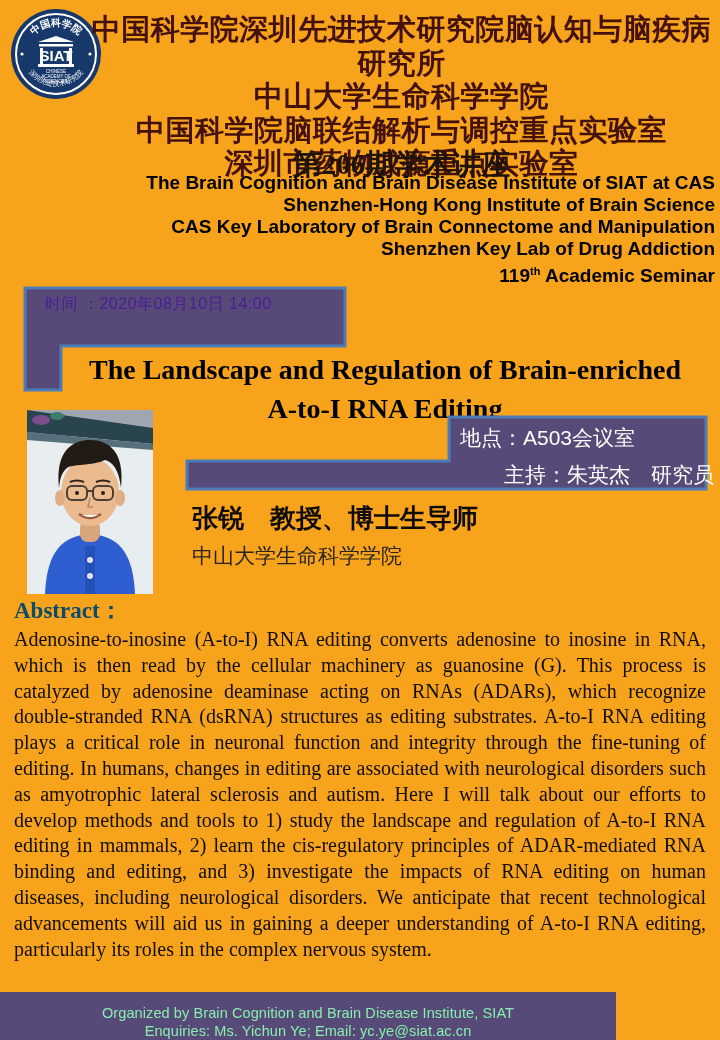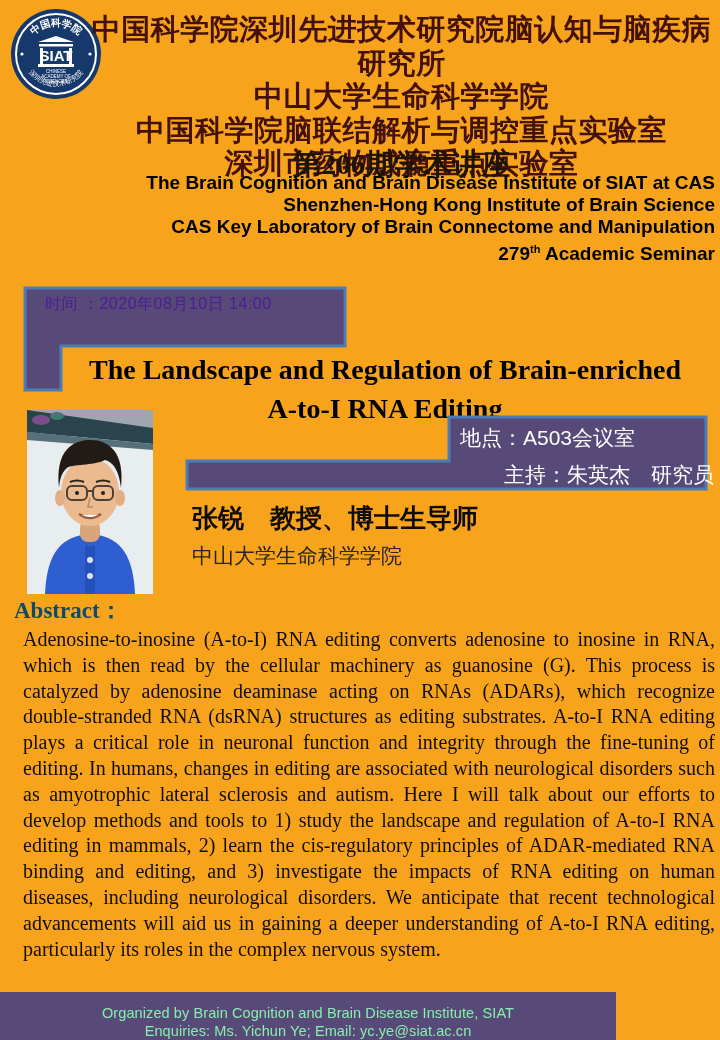--- a/index.html
+++ b/index.html
@@ -68,21 +68,20 @@
   .abstract-heading{
     position:absolute;left:14px;top:595px;width:300px;
     color:#0c4a6e;font-family:"Liberation Serif",serif;
     font-weight:700;font-size:23px;
   }
   .abstract-body{
     position:absolute;left:14px;top:627px;width:692px;
     color:#120D05;font-family:"Liberation Serif",serif;
     font-size:20px;line-height:25.8px;
     text-align:justify;
-    margin-left:9px;
   }
   
   .footer{
     position:absolute;left:0;top:992px;width:616px;height:48px;
     background:#574A78;
     color:#86efac;text-align:center;
     font-size:14.5px;line-height:18px;
     padding-top:12px;box-sizing:border-box;
     letter-spacing:0.1px;
   }
@@ -124,21 +123,22 @@
     <div>中山大学生命科学学院</div>
     <div>中国科学院脑联结解析与调控重点实验室</div>
     <div>深圳市药物成瘾重点实验室</div>
   </div>
   <div class="cn-seminar">第206期学术讲座</div>
 
   <div class="en-header">
     <div>The Brain Cognition and Brain Disease Institute of SIAT at CAS</div>
     <div>Shenzhen-Hong Kong Institute of Brain Science</div>
     <div>CAS Key Laboratory of Brain Connectome and Manipulation</div>
-    <div><span>279</span><sup>th</sup><span> Academic Seminar</span></div>
+    <div>Shenzhen Key Lab of Drug Addiction</div>
+    <div><span>119</span><sup>th</sup><span> Academic Seminar</span></div>
   </div>
 
   <svg class="time-banner-shape" width="330" height="110" viewBox="0 0 330 110">
     <polygon points="2,2 322,2 322,60 38,60 38,104 2,104" fill="#574A78" stroke="#4C7CB8" stroke-width="3" stroke-linejoin="miter"></polygon>
   </svg>
   <div class="time-text">时间 ：2020年08月10日 14:00</div>
 
   <div class="talk-title">
     <div>The Landscape and Regulation of Brain-enriched</div>
     <div>A-to-I RNA Editing</div>

